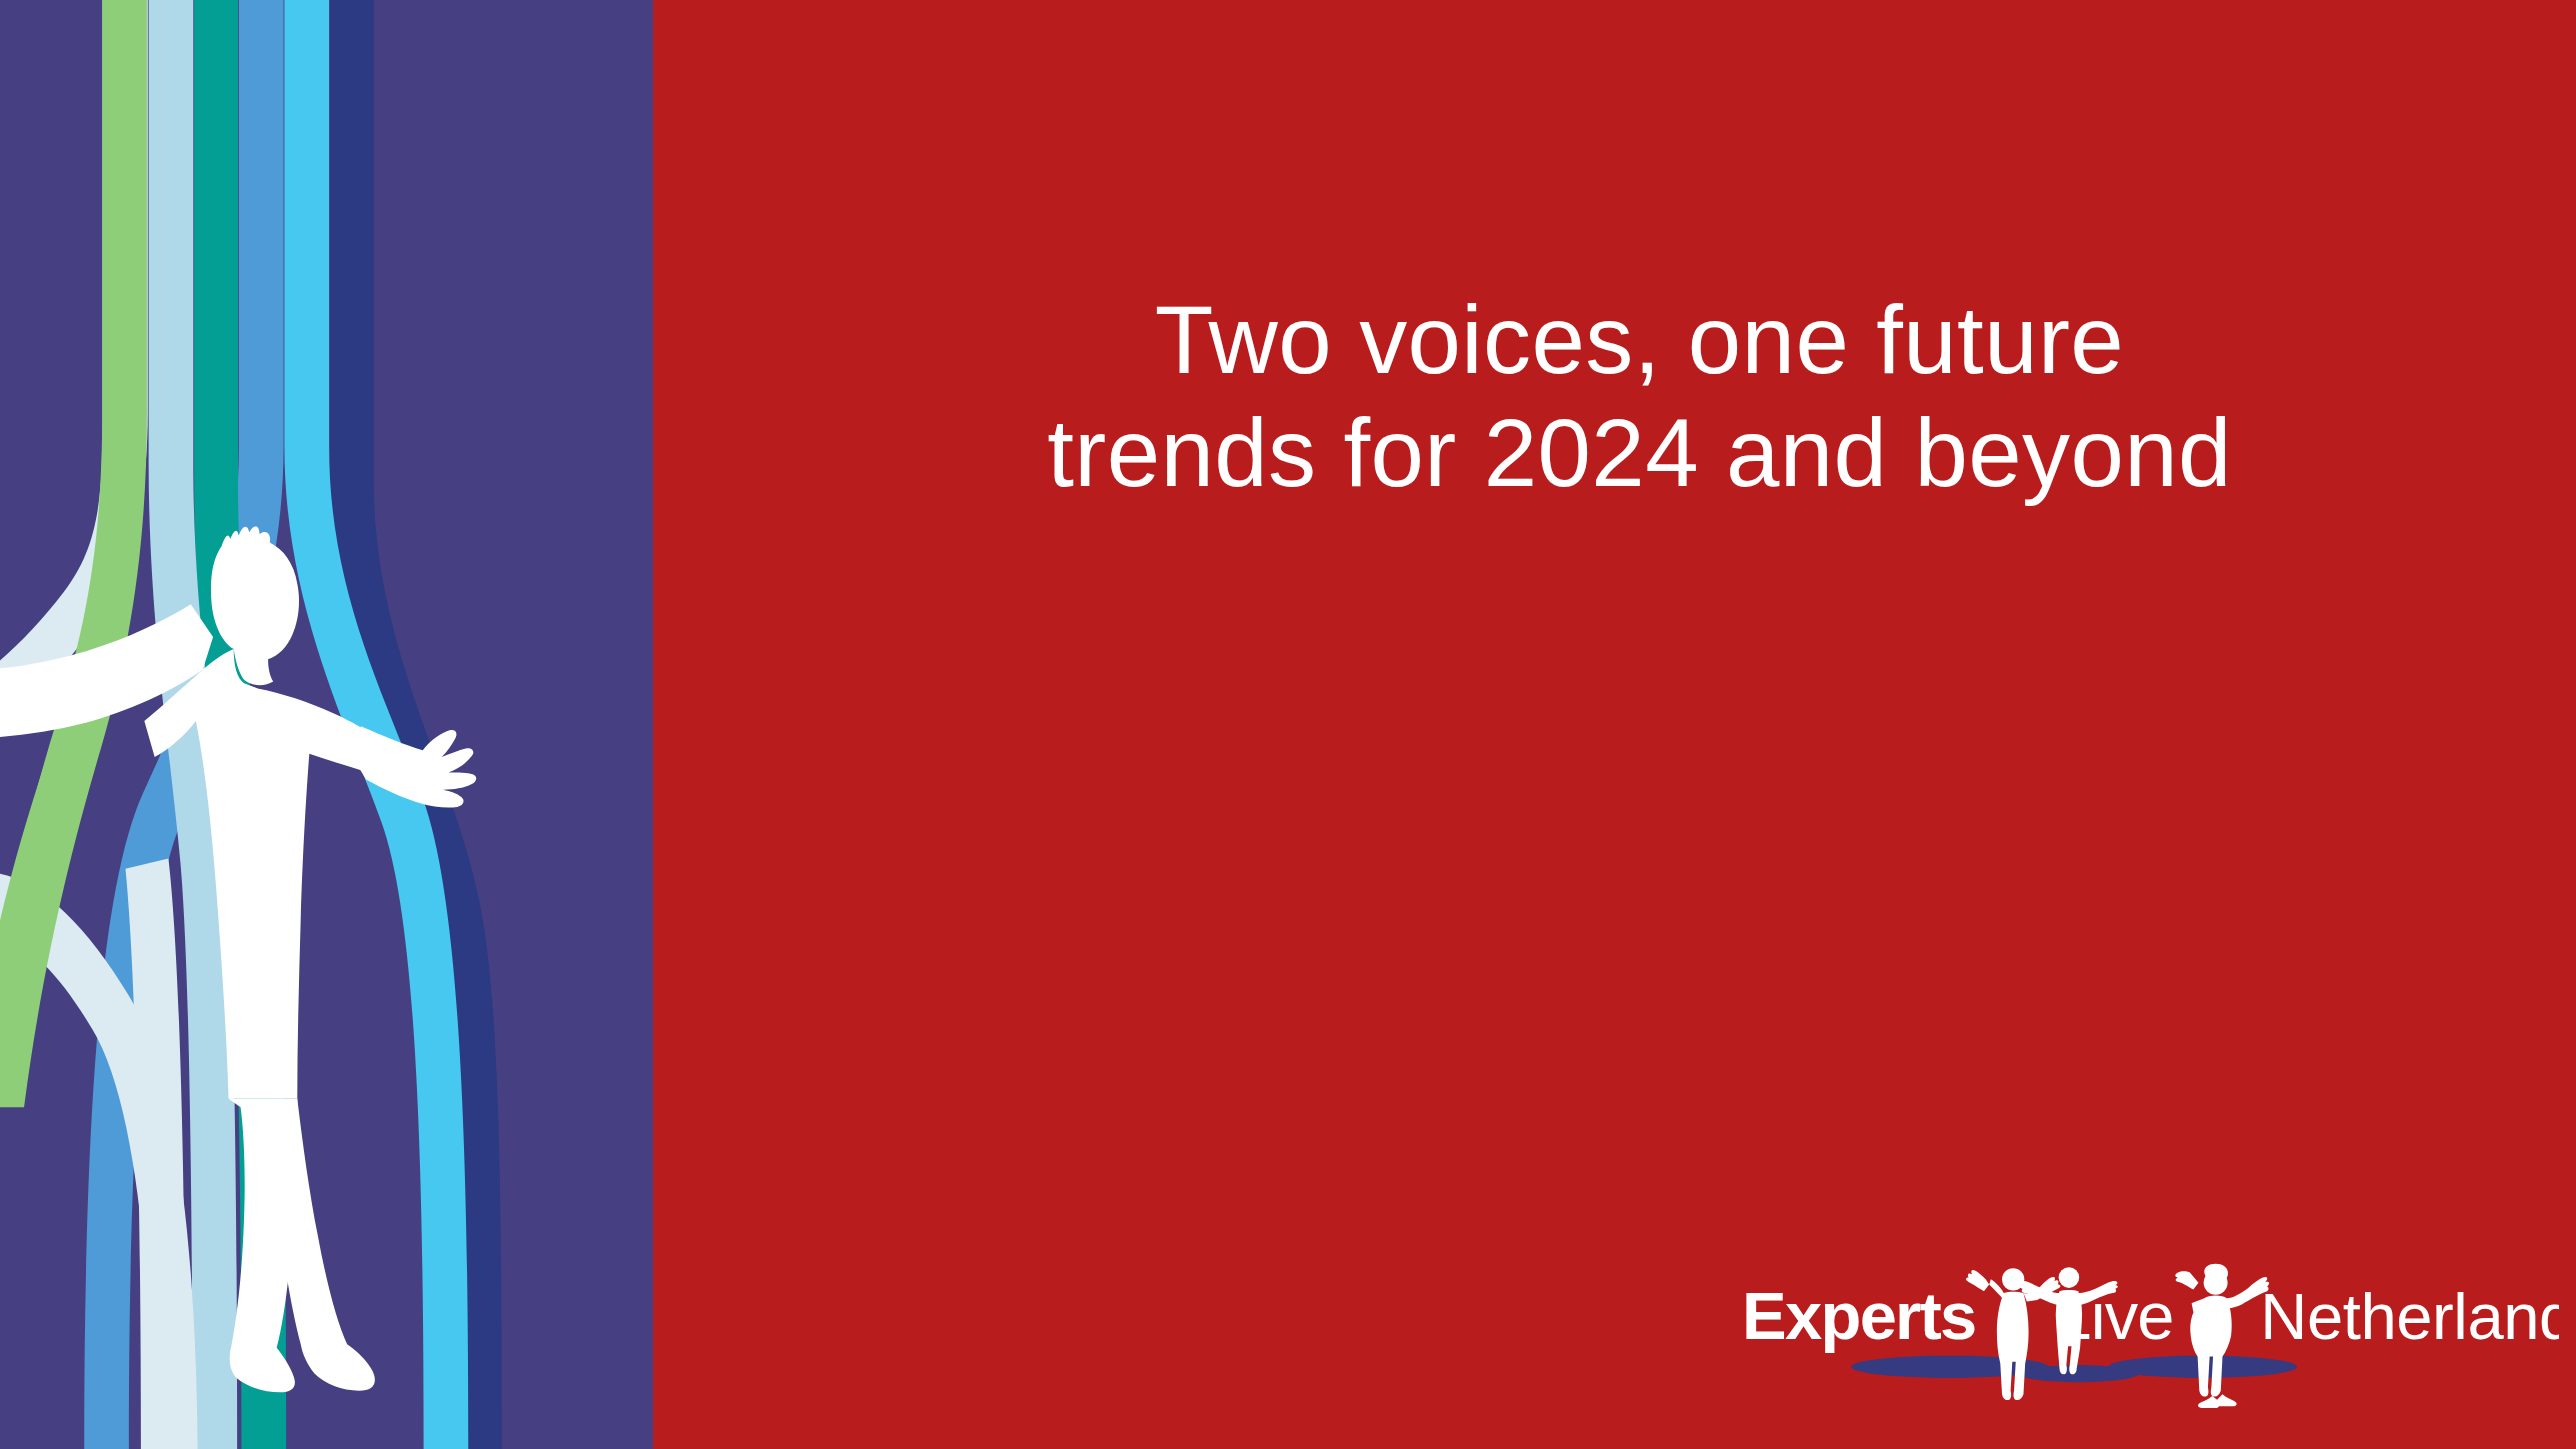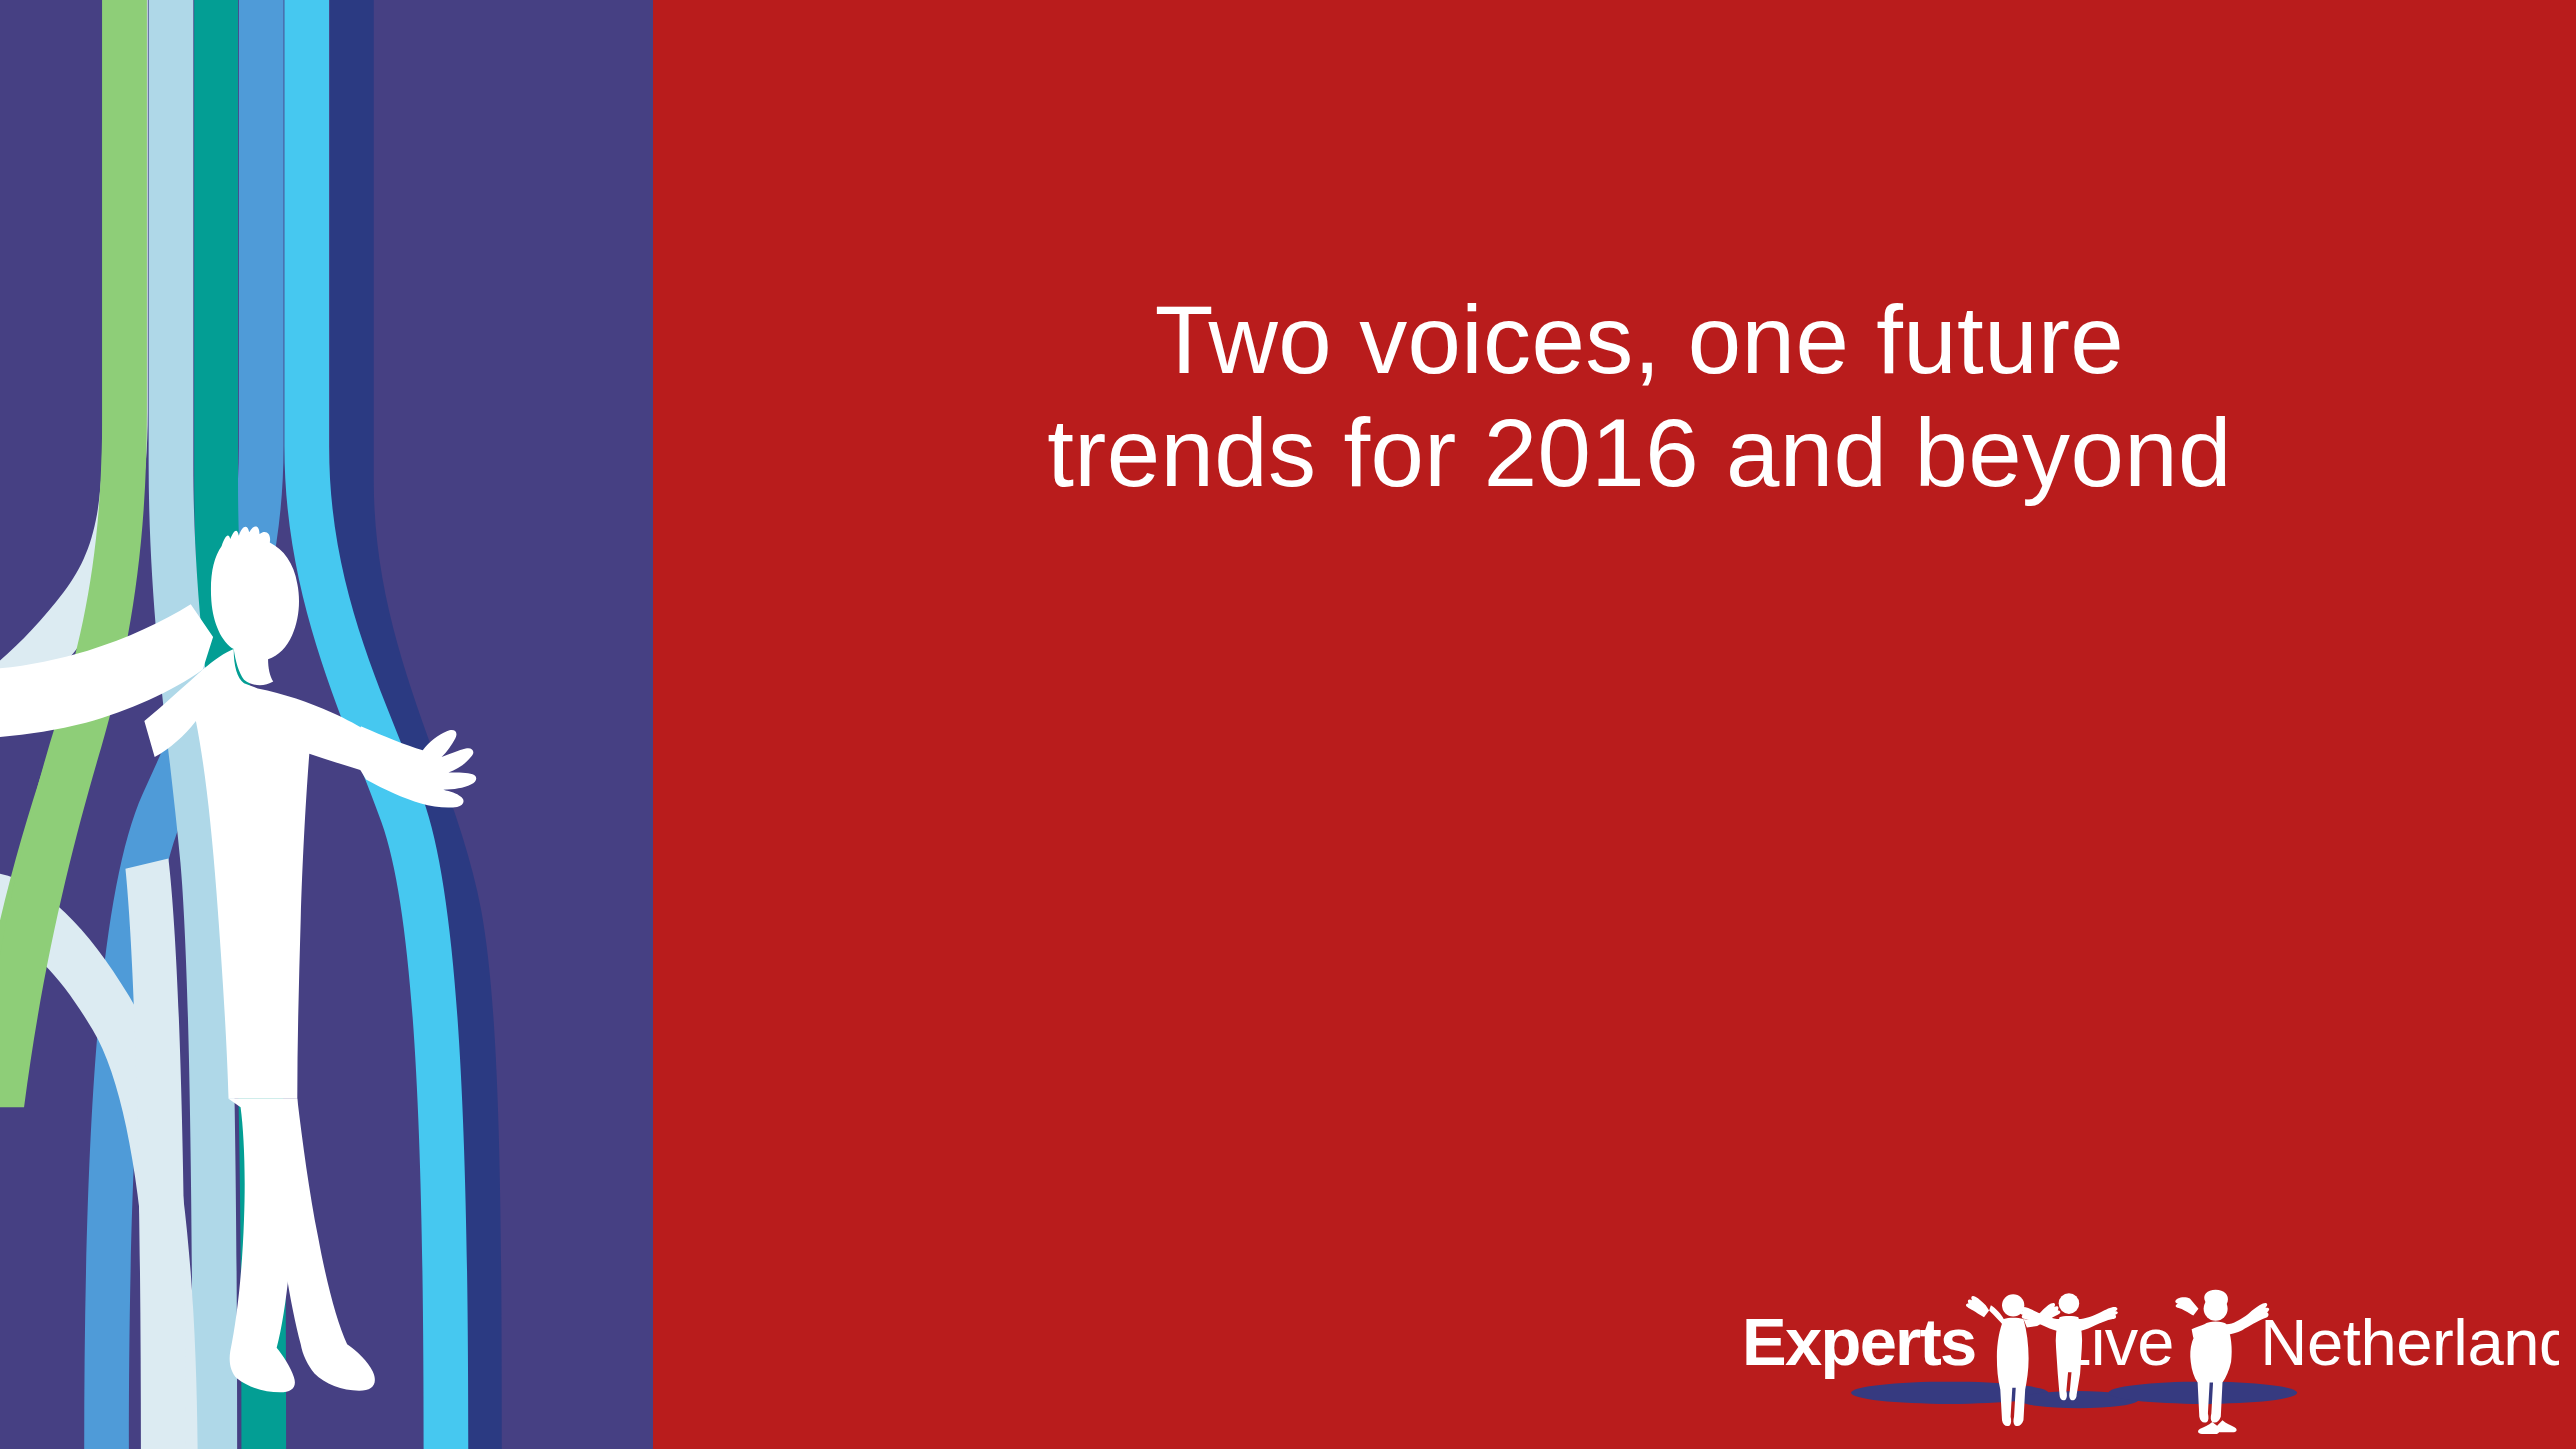--- a/index.html
+++ b/index.html
@@ -27,21 +27,21 @@
     font-weight:300;
     font-size:96px;
     line-height:1.18;
     letter-spacing:0.4px;
     color:#ffffff;
     white-space:nowrap;
     font-stretch:condensed;
   }
   #logo{
     position:absolute;
-    right:17px;bottom:3px;
+    right:17px;bottom:29px;
     width:824px;height:163px;
   }
 </style>
 </head>
 <body>
 
 <div id="slide">
 
   <div id="ribbon-art">
     <svg viewBox="0 0 760 1688" width="653" height="1449" preserveAspectRatio="none">
@@ -148,21 +148,21 @@
                    C358,1590 352,1578 350,1566
                    C340,1528 330,1472 324,1414
                    C318,1360 316,1314 316,1282 Z"></path>
         </g>
       </g>
     </svg>
   </div>
 
   <div id="title-block">
     <span class="tline">Two voices, one future</span>
-    <span class="tline">trends for 2016 and beyond</span>
+    <span class="tline">trends for 2024 and beyond</span>
   </div>
 
   <div id="logo">
     <svg viewBox="0 0 960 190" width="824" height="163">
 
       <g fill="#2f3c86" opacity="0.95">
         <ellipse cx="250" cy="128" rx="115" ry="13"></ellipse>
         <ellipse cx="400" cy="136" rx="70" ry="10"></ellipse>
         <ellipse cx="545" cy="128" rx="110" ry="13"></ellipse>
       </g>

